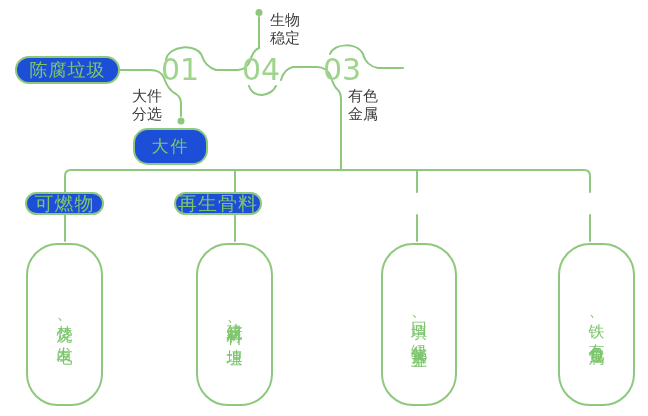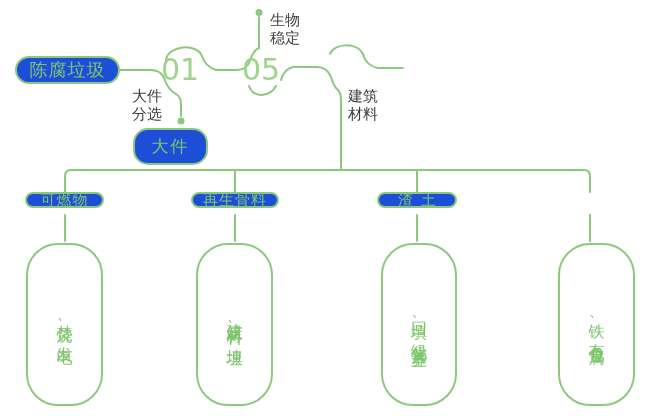--- a/index.html
+++ b/index.html
@@ -13,23 +13,23 @@
   .dot{fill:var(--line);stroke:none;}
 
   .pill{
     position:absolute;box-sizing:border-box;
     border:2px solid var(--line);border-radius:15px;
     display:flex;align-items:center;justify-content:center;
     color:var(--green_text);background:#1d4ed8;
   }
   .pill.source{left:15px;top:56px;width:105px;height:28px;font-size:18px;letter-spacing:1px;}
   .pill.out-large{left:133px;top:128px;width:75px;height:37px;font-size:17px;letter-spacing:2px;}
-  .pill.cat{top:192px;height:16px;font-size:15px;letter-spacing:1px;}
+  .pill.cat{top:192px;height:23px;font-size:19px;letter-spacing:1px;}
   .pill.cat.c1{left:25px;width:79px;}
-  .pill.cat.c2{left:191px;width:88px;}
+  .pill.cat.c2{left:174px;width:88px;}
   .pill.cat.c3{left:377px;width:80px;letter-spacing:8px;text-indent:8px;}
   .pill.cat.c4{left:546px;width:88px;}
 
   .stepnum{
     position:absolute;top:52px;width:42px;height:36px;
     color:var(--number);font-size:30px;line-height:36px;text-align:left;
   }
   .stepnum.n1{left:161px;}
   .stepnum.n2{left:242px;}
   .stepnum.n3{left:323px;}
@@ -88,38 +88,36 @@
     <path class="ln" d="M235 215 V241"></path>
     <path class="ln" d="M417 215 V241"></path>
     <path class="ln" d="M590 215 V241"></path>
   </svg>
 
   <div class="pill source">
     <span>陈腐垃圾</span>
   </div>
 
   <div class="stepnum n1">01</div>
-  <div class="stepnum n2">05</div>
+  <div class="stepnum n2">04</div>
+  <div class="stepnum n3">03</div>
 
   <div class="lbl large">大件分选</div>
   <div class="lbl bio">生物稳定</div>
-  <div class="lbl mech">建筑材料</div>
+  <div class="lbl mech">有色金属</div>
 
   <div class="pill out-large">
     <span>大件</span>
   </div>
 
   <div class="pill cat c1">
     <span>可燃物</span>
   </div>
   <div class="pill cat c2">
     <span>再生骨料</span>
-  </div>
-  <div class="pill cat c3">
-    <span>渣土</span>
   </div>
 
   <div class="box b1">
     <span class="vtext">焚烧、发电</span>
   </div>
   <div class="box b2">
     <span class="vtext">建筑材料、填埋</span>
   </div>
   <div class="box b3">
     <span class="vtext">回填、绿化营养土</span>

